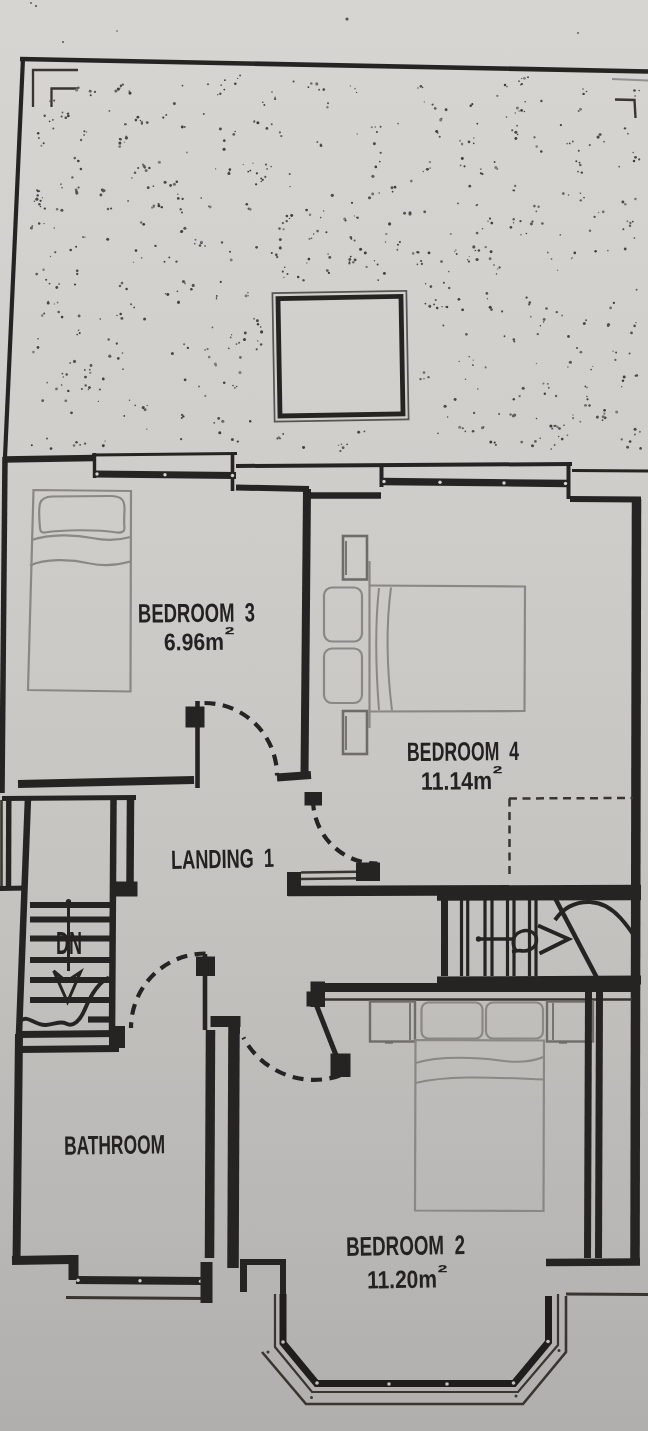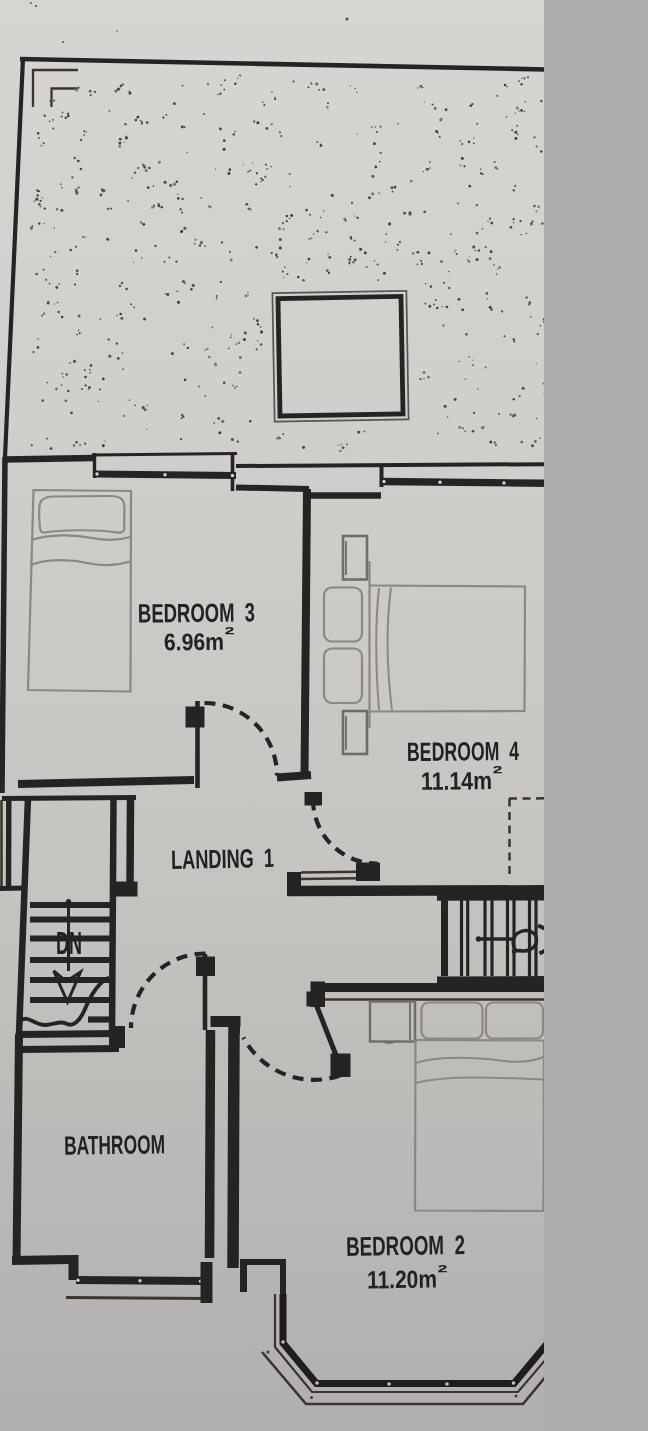--- a/index.html
+++ b/index.html
@@ -1,15 +1,15 @@
 <!DOCTYPE html>
 <html><head><meta charset="utf-8">
 <style>
 html,body{margin:0;padding:0;background:#b0aeac}
-#c{position:relative;width:544px;height:1431px;overflow:hidden;
+#c{position:relative;width:648px;height:1431px;overflow:hidden;
 background:linear-gradient(180deg,#d7d5d2 0%,#d4d2cf 16%,#d0cecb 32%,#cbc9c6 47%,#c6c4c1 61%,#bfbdba 74%,#b9b7b5 86%,#b1afad 100%)}
 svg{filter:blur(0.38px)}
 text{font-family:"Liberation Sans",sans-serif;font-weight:bold;fill:#242220}
 </style></head><body>
 <div id="c">
 <svg width="648" height="1431" viewBox="0 0 648 1431">
 <line x1="20" y1="59" x2="648" y2="71.5" stroke="#262422" stroke-width="4.6"></line>
       <line x1="23" y1="58" x2="5" y2="457" stroke="#262422" stroke-width="4.2"></line>
       <polyline points="33,107 33,70 78,70" fill="none" stroke="#38362f" stroke-width="2.3"></polyline>
       <polyline points="51.5,107 51.5,88.5 78,88.5" fill="none" stroke="#38362f" stroke-width="2.3"></polyline>

